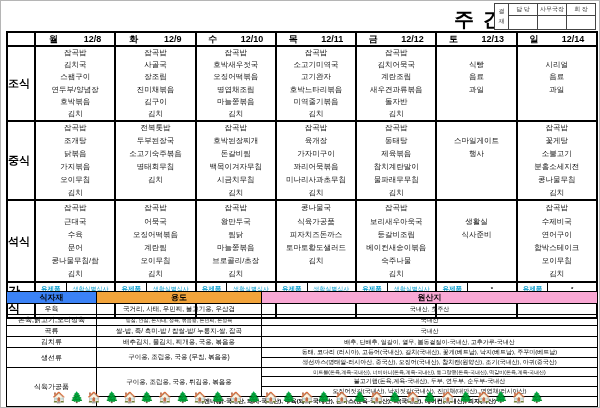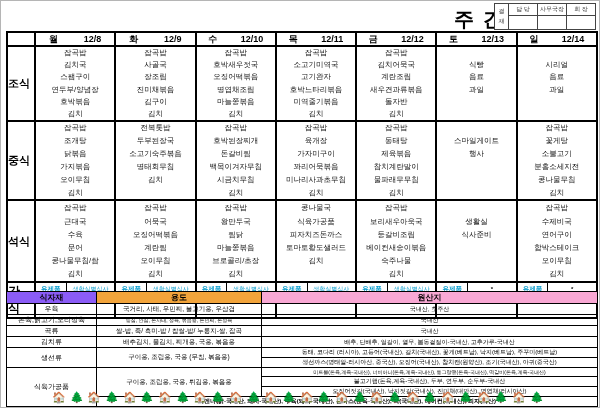--- a/index.html
+++ b/index.html
@@ -353,21 +353,21 @@
     </table>
 
   <table class="ing" id="ing-table">
       <colgroup>
         <col style="width:90px">
         <col style="width:165px">
         <col>
       </colgroup>
       <tbody>
         <tr class="hd">
-          <td style="background:#8b5cf6">식자재</td>
+          <td style="background:#3b82f6">식자재</td>
           <td style="background:#f2a43b">용도</td>
           <td style="background:#f9a8d4">원산지</td>
         </tr>
         <tr class="r">
           <td class="item" rowspan="1">우육</td>
           <td class="usage" rowspan="1">국거리, 사태, 우민찌, 불고기용, 우삼겹</td>
           <td class="origin" style="">국내산, 호주산</td>
         </tr>
         <tr class="r">
           <td class="item" rowspan="1">돈육,닭고기,오리정육</td>

